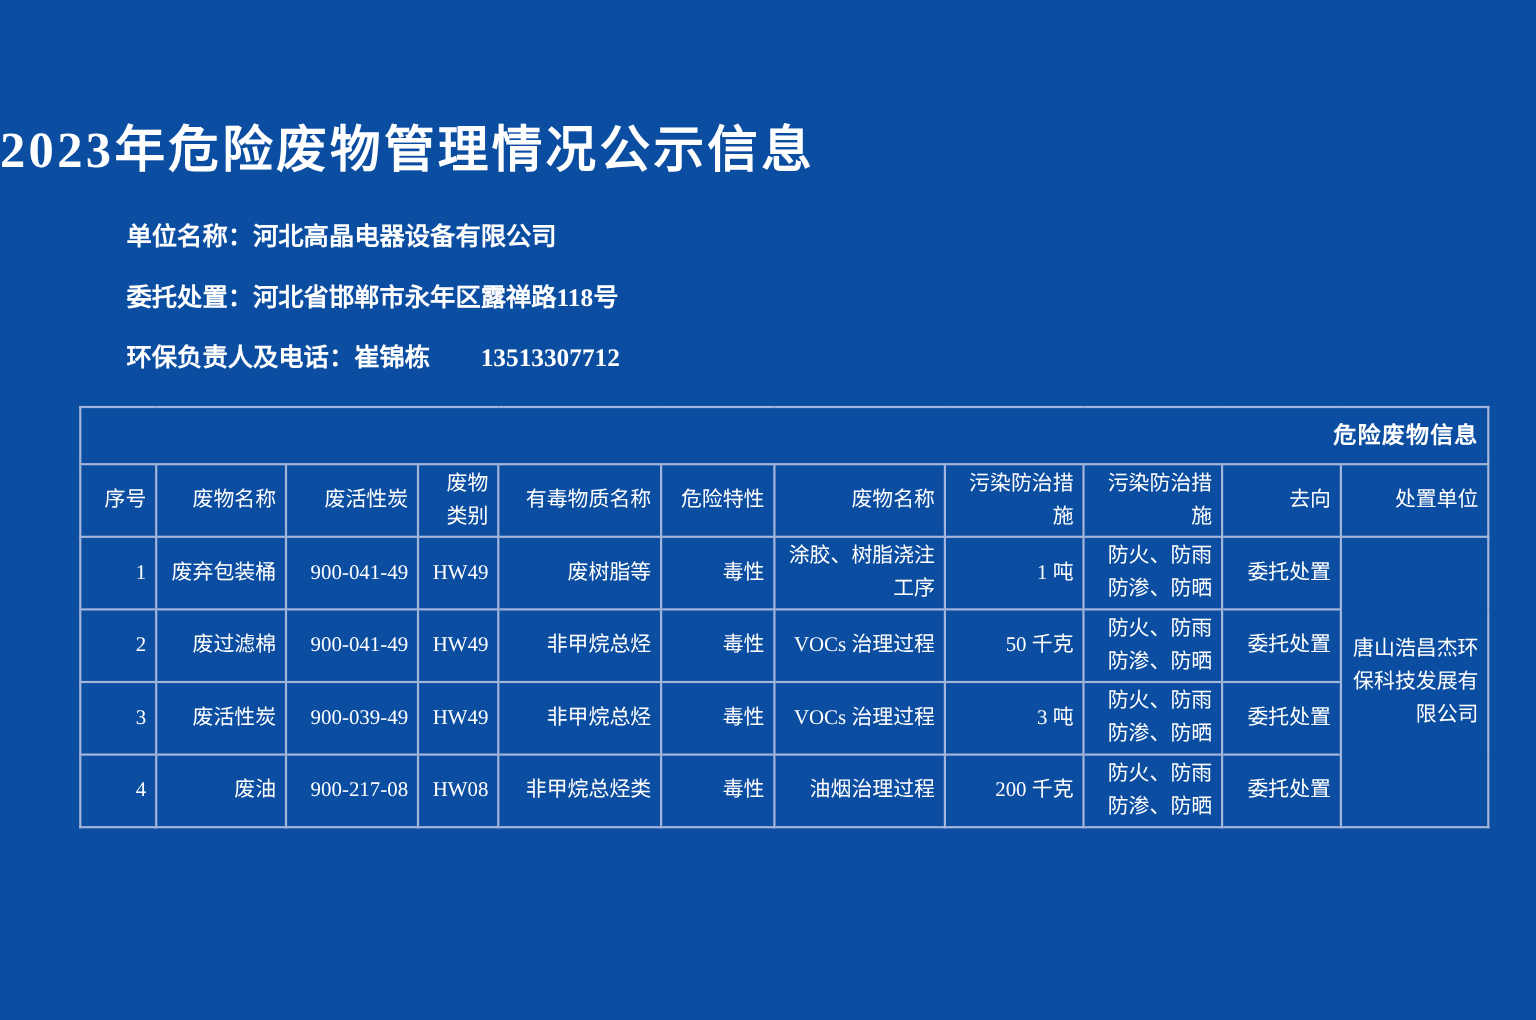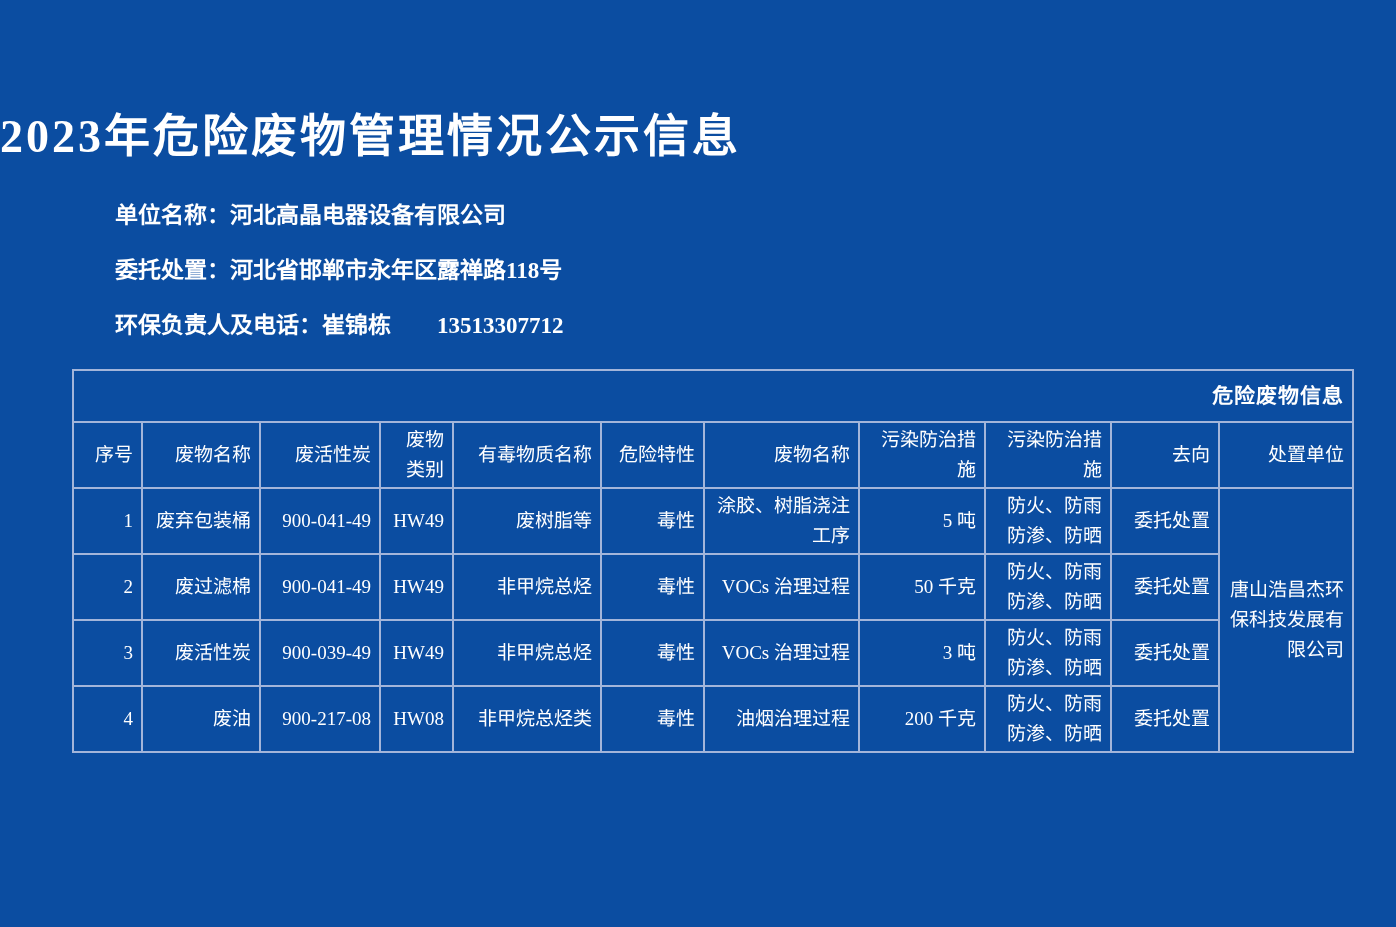--- a/index.html
+++ b/index.html
@@ -121,21 +121,21 @@
     </thead>
     <tbody>
       <tr>
         <td>1</td>
         <td>废弃包装桶</td>
         <td>900-041-49</td>
         <td>HW49</td>
         <td>废树脂等</td>
         <td>毒性</td>
         <td>涂胶、树脂浇注工序</td>
-        <td>5 吨</td>
+        <td>1 吨</td>
         <td class="td-measures">防火、防雨
 防渗、防晒</td>
         <td>委托处置</td>
         <td class="td-company" rowspan="4">唐山浩昌杰环保科技发展有限公司</td>
       </tr>
       <tr>
         <td>2</td>
         <td>废过滤棉</td>
         <td>900-041-49</td>
         <td>HW49</td>

